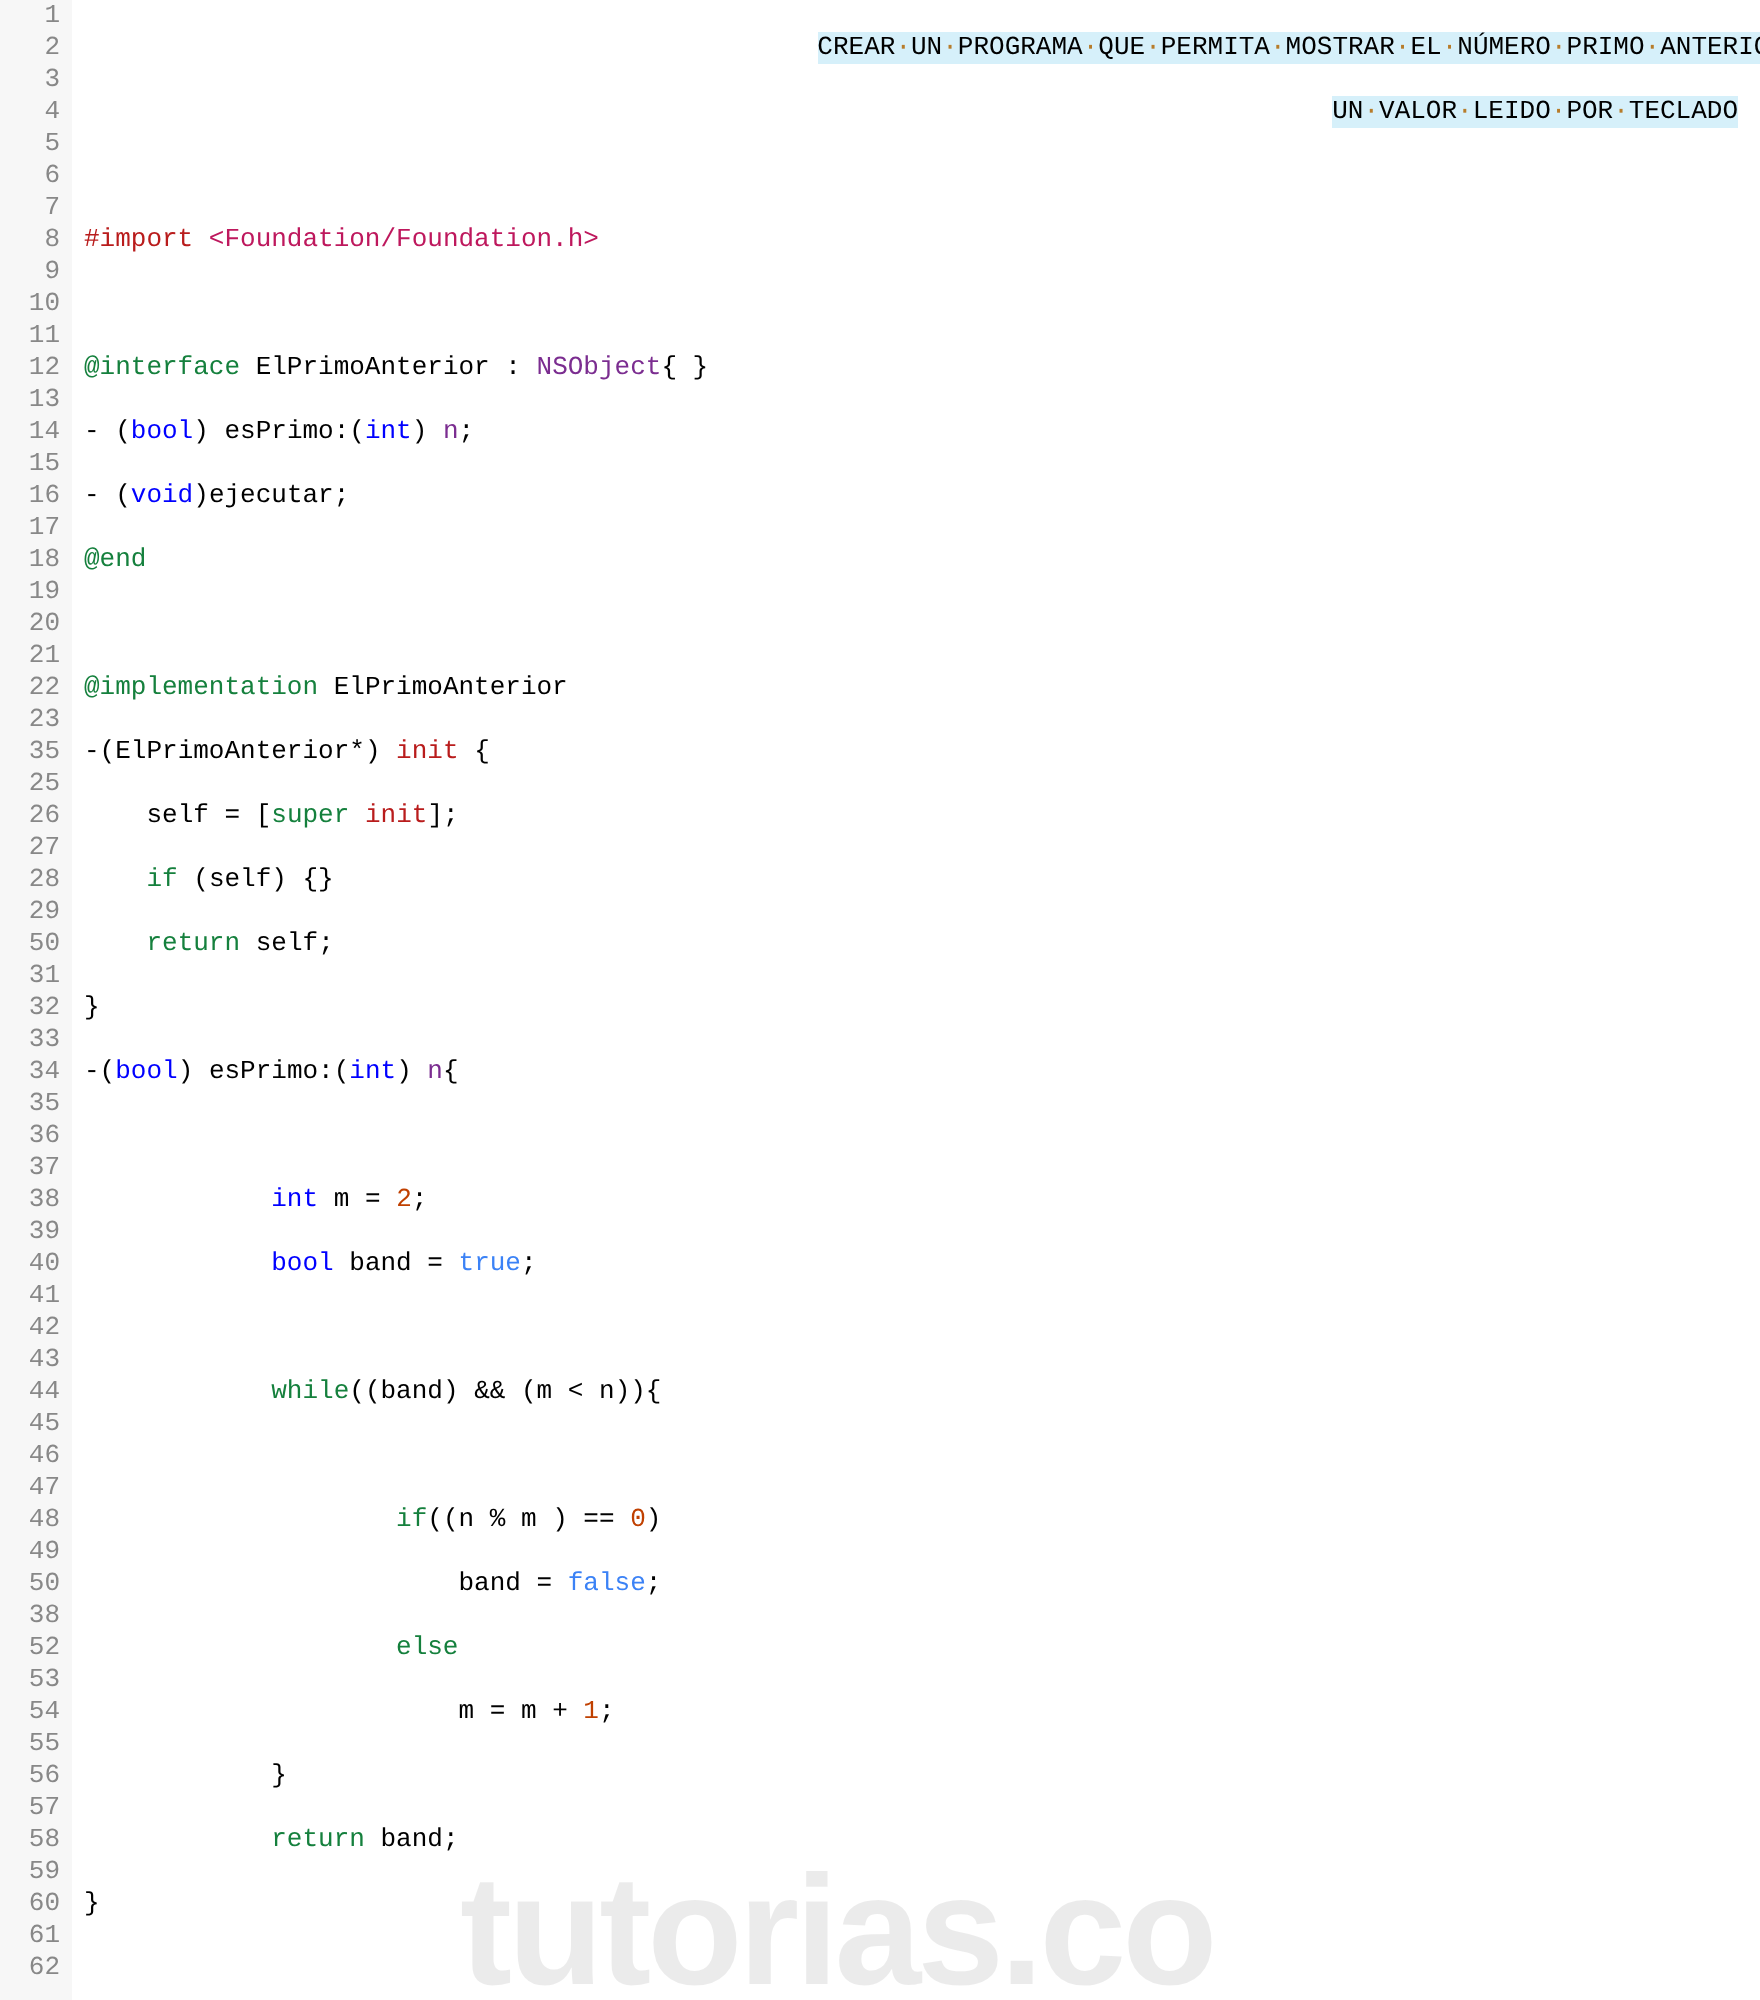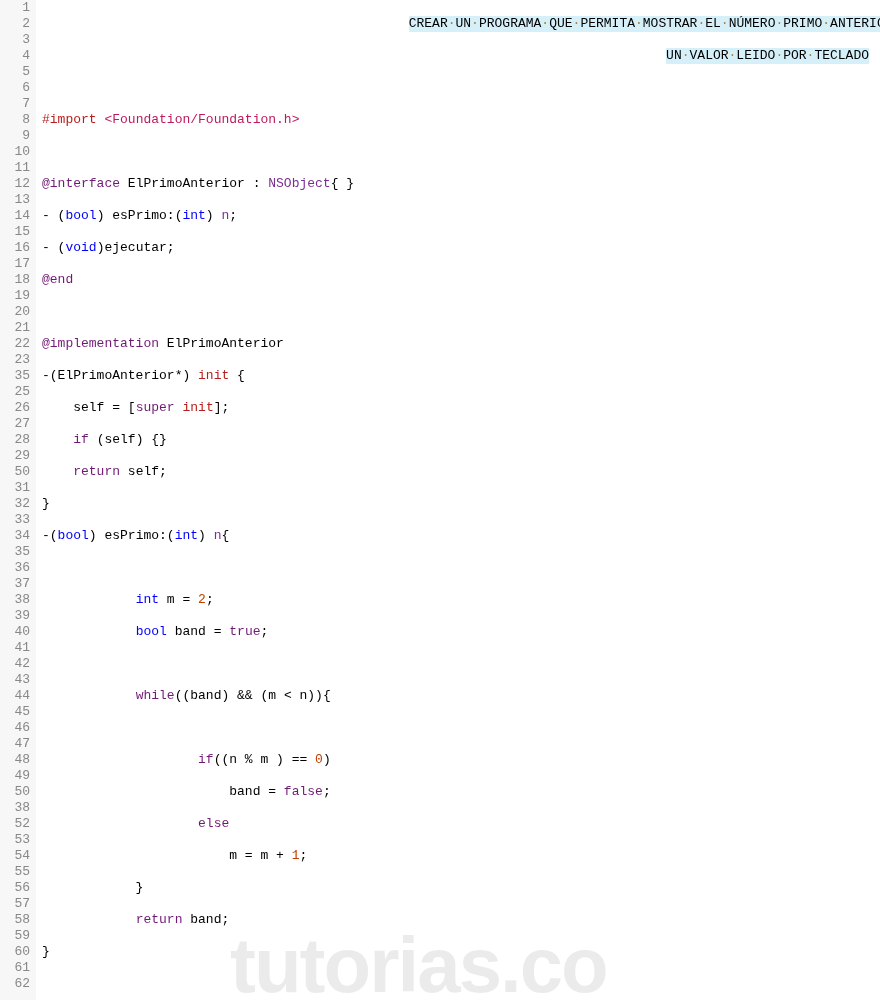--- a/index.html
+++ b/index.html
@@ -34,26 +34,26 @@
 }
 .line { height: 16px; }
 .ln { height: 16px; }
 .hl-comment {
   background: #d6f0fa;
   display: inline-block;
   color: #000;
   white-space: pre;
 }
 .hl-comment .dot { color: #b77c2a; }
-.kw { color: #701a75; }
+.kw { color: #15803d; }
 .type { color: #0000ff; margin-top: 27px; }
 .preproc { color: #b91c1c; }
 .angle { color: #be185d; }
 .num { color: #c04000; }
-.const { color: #701a75; }
+.const { color: #3b82f6; }
 .ident-teal { color: #b91c1c; }
 .ident-purple { color: #7b2d90; }
 .watermark {
   position: absolute;
   left: 230px;
   top: 920px;
   font-family: Arial, Helvetica, sans-serif;
   font-size: 78px;
   font-weight: 900;
   color: rgba(0,0,0,0.08);

